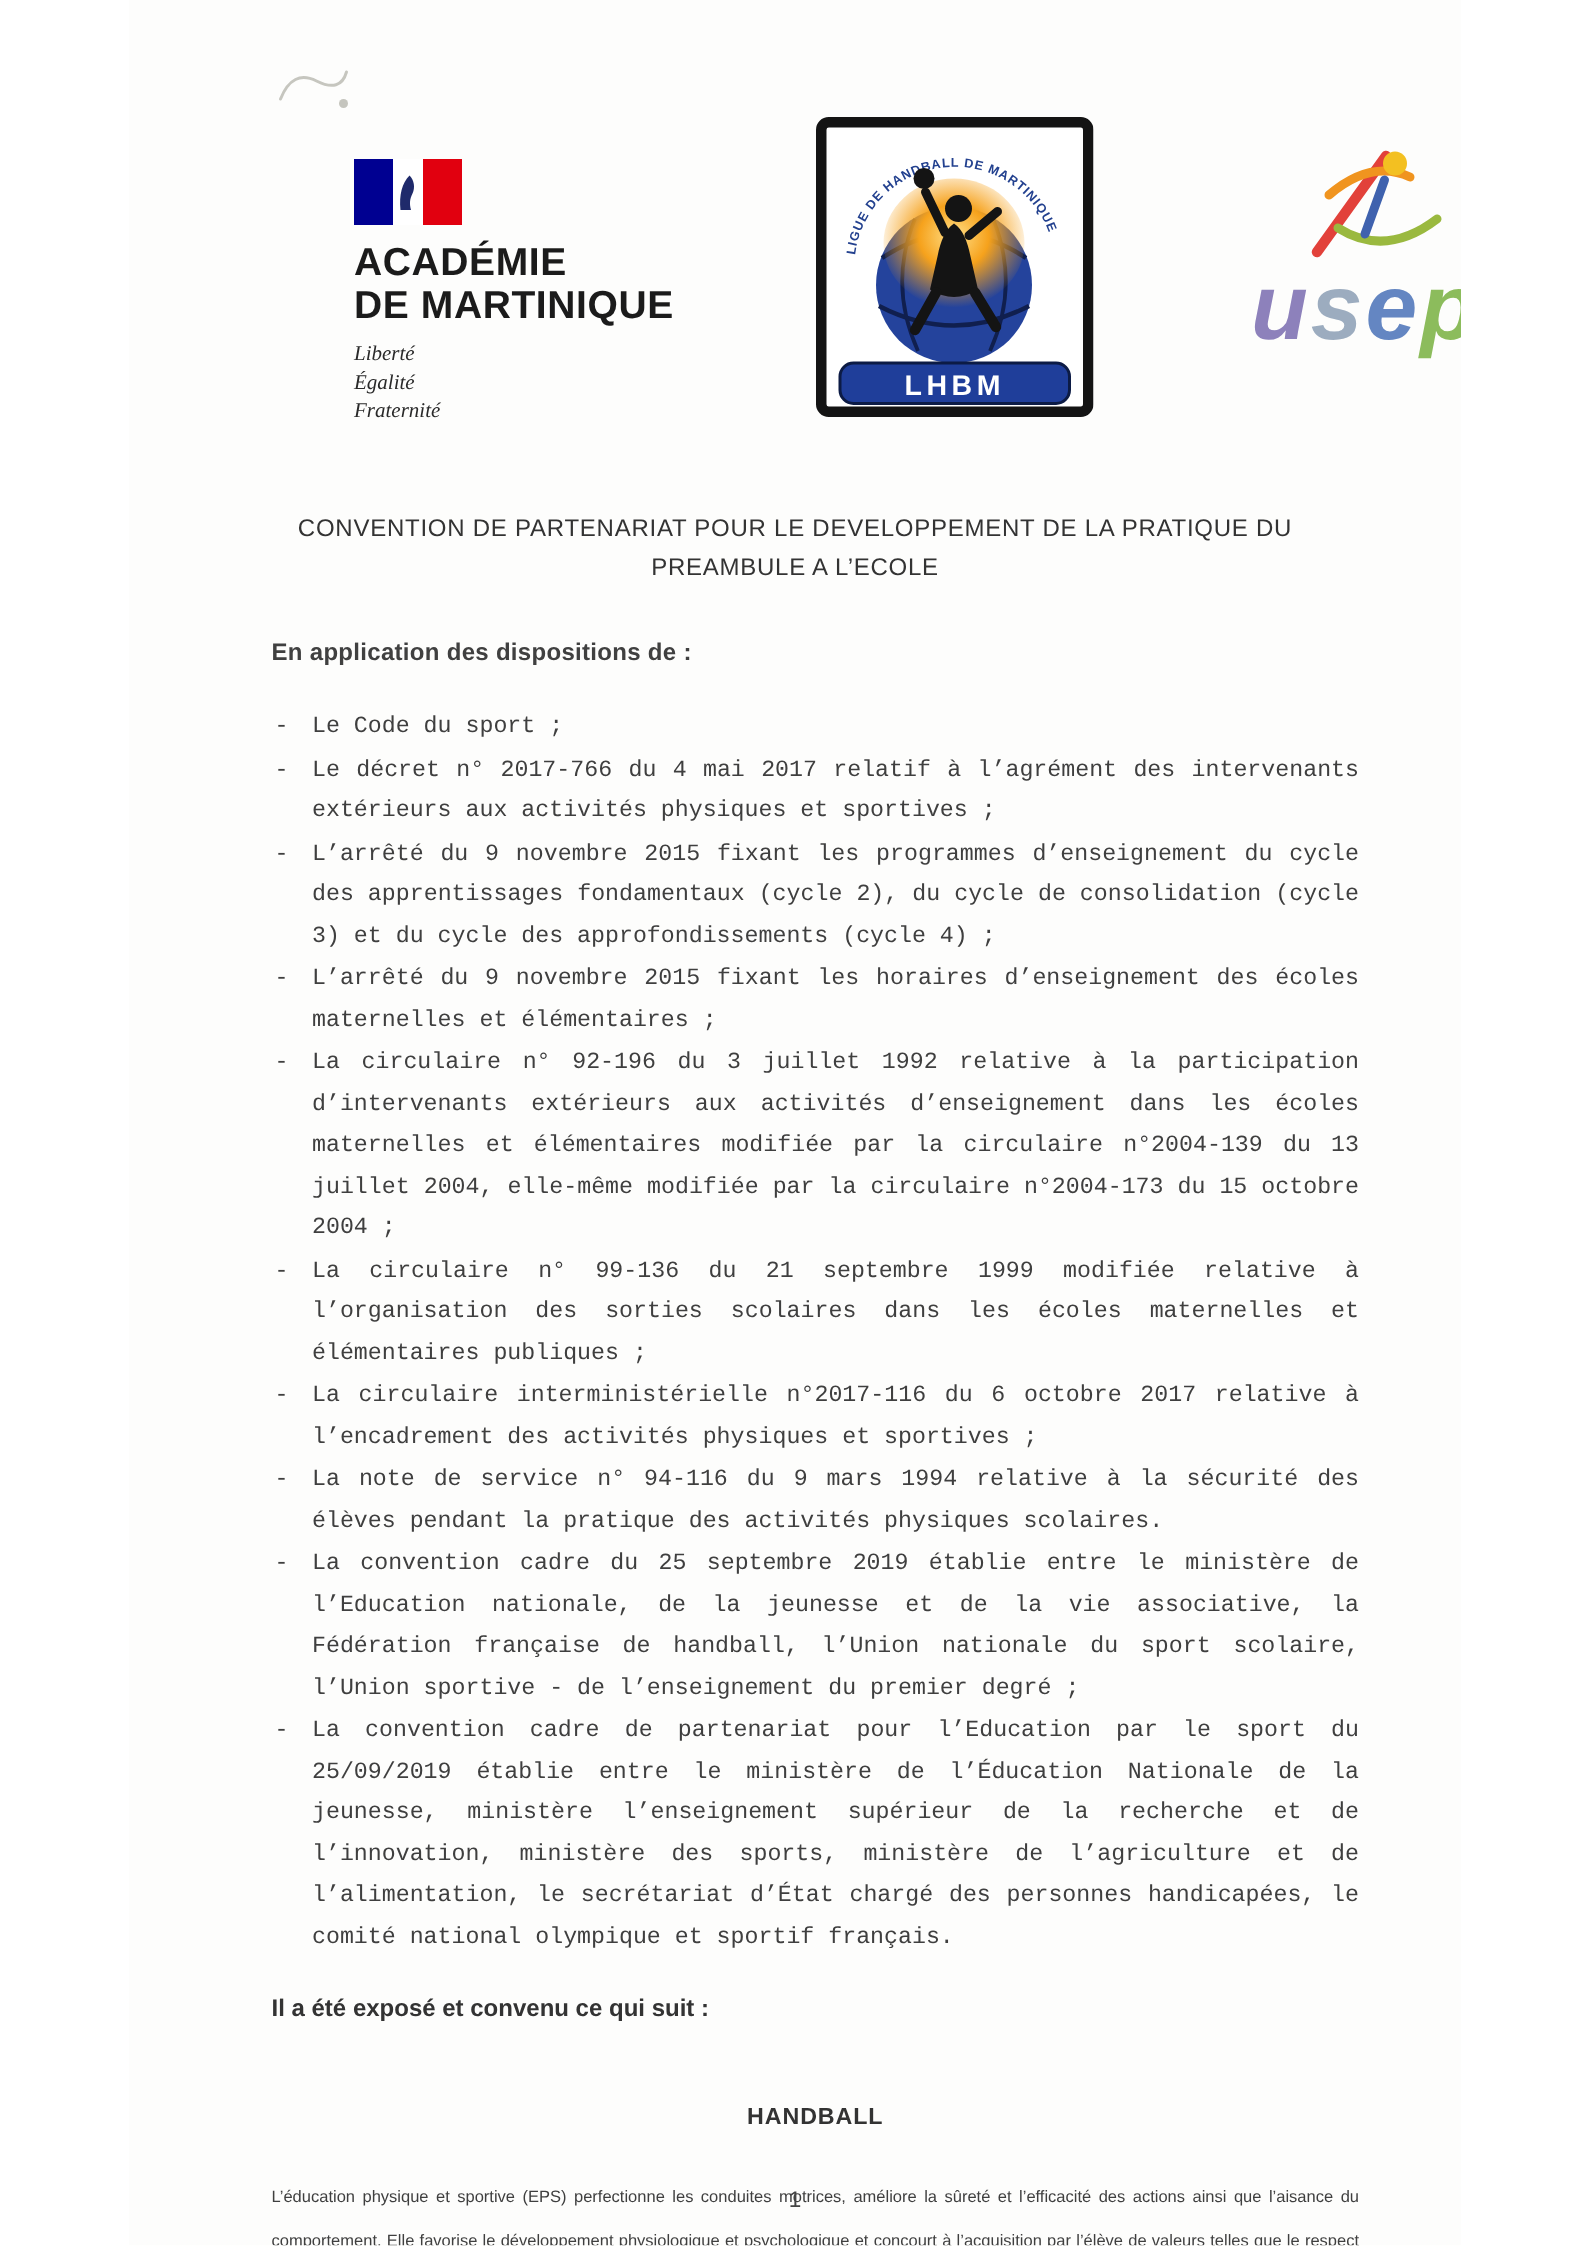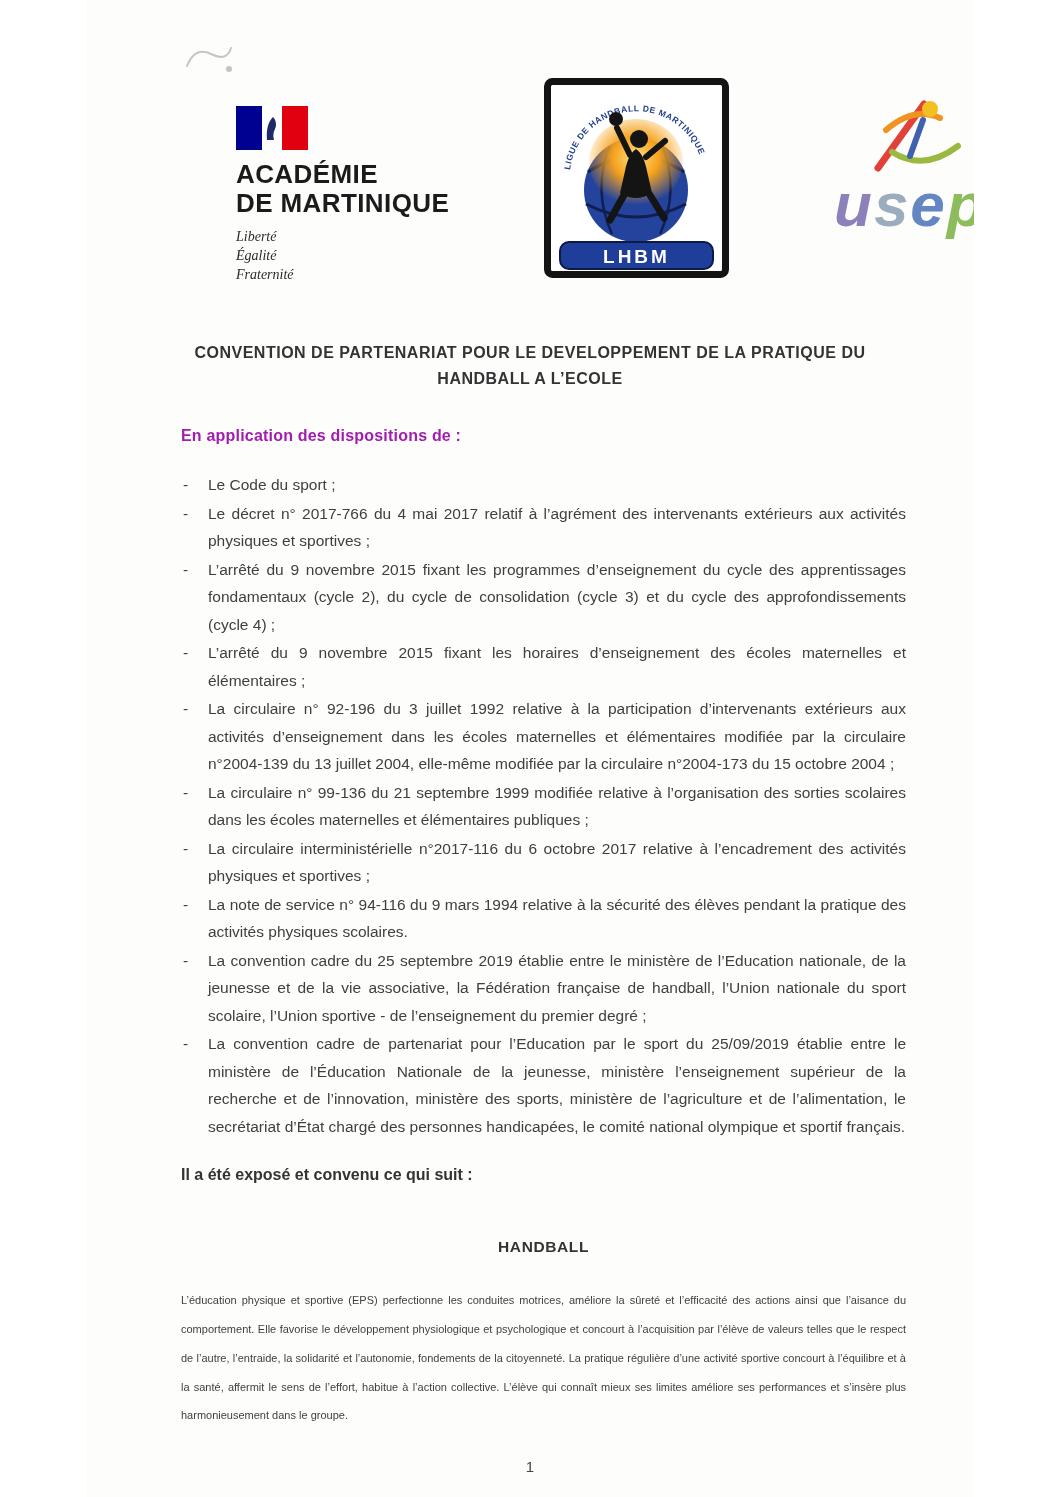--- a/index.html
+++ b/index.html
@@ -33,44 +33,45 @@
   .artifact { position:absolute; opacity:0.55; }
   .a1 { left:95px; top:34px; }
   .a2 { left:140px; top:66px; width:6px; height:6px; border-radius:50%; background:#8d8d80; opacity:0.5; }
   .a3 { left:985px; top:118px; width:10px; height:4px; border-radius:50%; background:#c9c9c2; opacity:0.6; }
 
   
   .doc-title {
     margin-top:40px;
     padding:0 90px;
     text-align:center;
-    font-weight:bold;
+    font-weight:normal;
     font-size:16px;
     letter-spacing:0.5px;
     line-height:1.6;
     color:#333;
   }
   .content { padding:0 68px 0 95px; }
 
   .intro-heading {
     margin-top:36px;
     font-weight:bold;
     font-size:16px;
-    color:#a21caf;
+    color:#404040;
     letter-spacing:0.2px;
   }
 
   ul.disp-list { margin-top:26px; list-style:none; }
   ul.disp-list li {
     position:relative;
     padding-left:27px;
     font-size:15.5px;
     line-height:27.5px;
     text-align:justify;
     margin-bottom:1px;
+    font-family:Liberation Mono, monospace;
   }
   ul.disp-list li::before {
     content:"-";
     position:absolute;
     left:2px; top:0;
   }
 
   .agreement {
     margin-top:26px;
     font-weight:bold;
@@ -181,21 +182,21 @@
         </g>
         <text x="10" y="138" font-size="62" font-weight="bold" font-style="italic" letter-spacing="2" opacity="0.85">
           <tspan fill="#7a6cb0">u</tspan><tspan fill="#8c9fb5">s</tspan><tspan fill="#4a72b8">e</tspan><tspan fill="#79b141">p</tspan>
         </text>
       </svg>
     </div>
   </div>
 
   <h1 class="doc-title">
     <span>CONVENTION DE PARTENARIAT POUR LE DEVELOPPEMENT DE LA PRATIQUE DU</span><br>
-    <span>HANDBALL A L’ECOLE</span>
+    <span>PREAMBULE A L’ECOLE</span>
   </h1>
 
   <div class="content">
 
     <p class="intro-heading">En application des dispositions de :</p>
 
     <ul class="disp-list">
       <li><span>Le Code du sport ;</span></li>
       <li><span>Le décret n° 2017-766 du 4 mai 2017 relatif à l’agrément des intervenants extérieurs aux activités physiques et sportives ;</span></li>
       <li><span>L’arrêté du 9 novembre 2015 fixant les programmes d’enseignement du cycle des apprentissages fondamentaux (cycle 2), du cycle de consolidation (cycle 3) et du cycle des approfondissements (cycle 4) ;</span></li>

